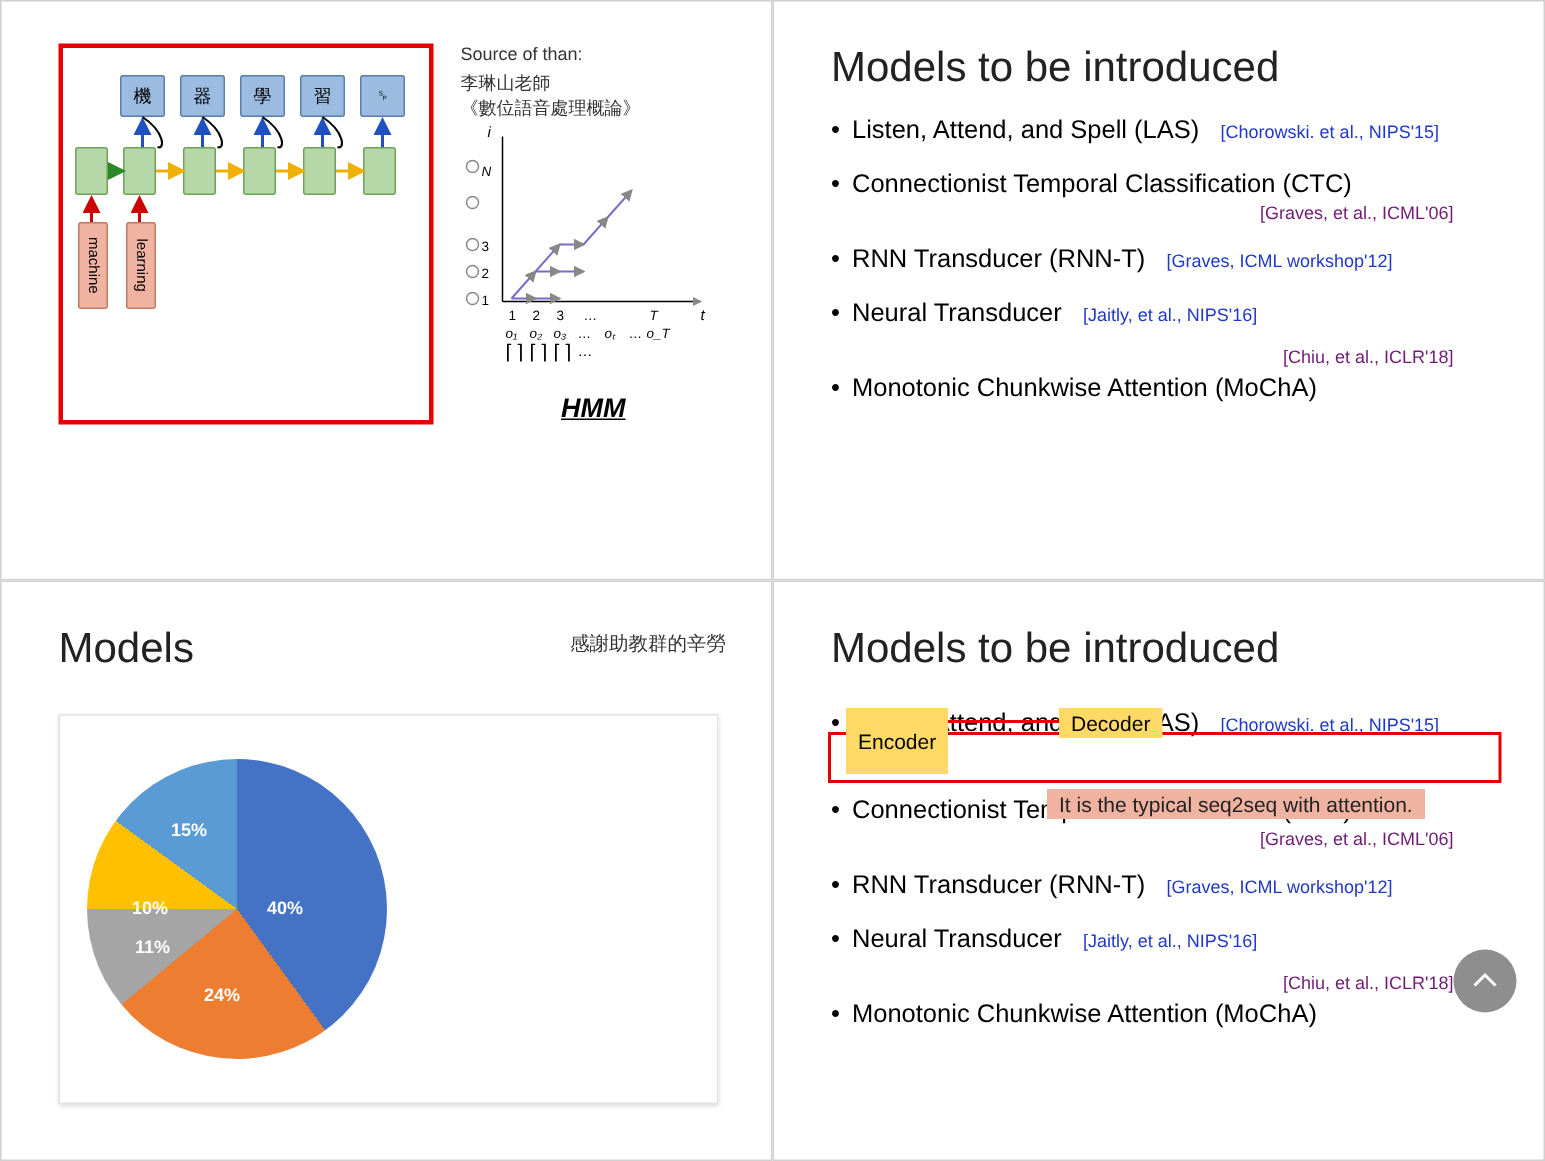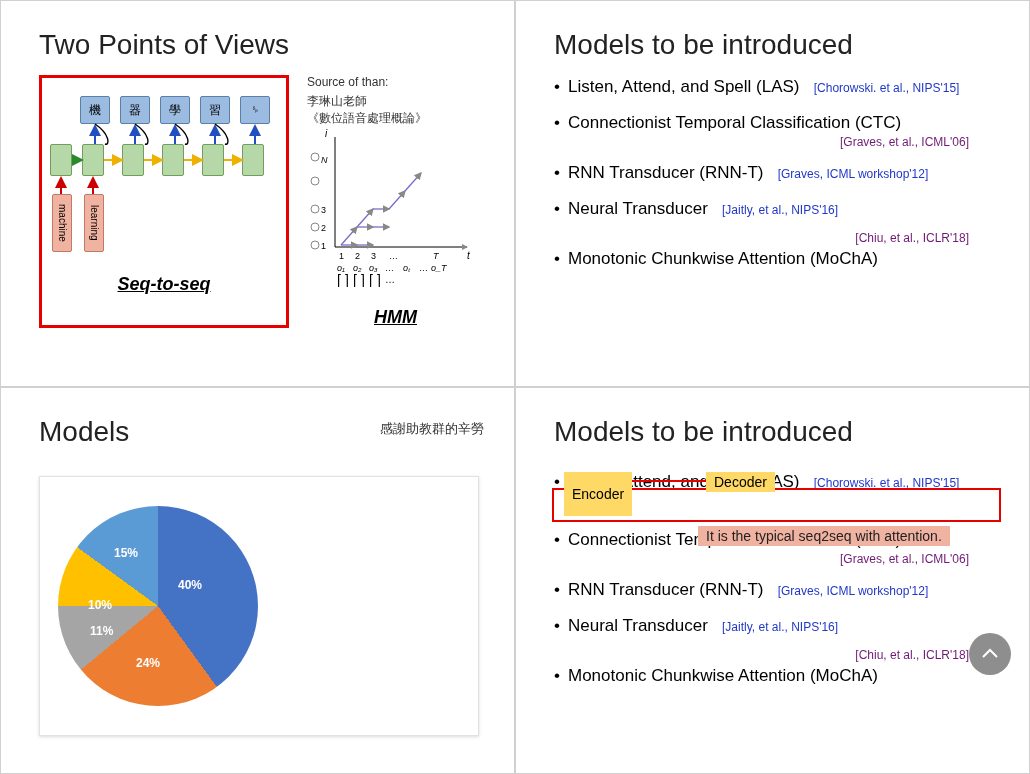--- a/index.html
+++ b/index.html
@@ -82,21 +82,20 @@
   .swatch { width:14px; height:14px; display:inline-block;}
   
   .scroll-top { position:absolute; right:18px; bottom:98px; width:42px; height:42px; border-radius:50%; background:#8e8e8e; display:flex; align-items:center; justify-content:center; color:#fff; cursor:pointer;}
 </style>
 </head>
 <body>
 
 <div class="grid">
 
   <div class="slide">
-    <div class="title">Two Points of Views</div>
     <div class="s1-wrap">
       <div class="redbox">
         <div class="seqdiag">
 
           <div class="blk blue" style="left:30px; top:0;">機</div>
           <div class="blk blue" style="left:70px; top:0;">器</div>
           <div class="blk blue" style="left:110px; top:0;">學</div>
           <div class="blk blue" style="left:150px; top:0;">習</div>
           <div class="blk blue" style="left:190px; top:0;">␠</div>
 
@@ -139,21 +138,20 @@
             <path d="M125,28 C140,38 140,50 135,48" stroke="#000" fill="none" stroke-width="1.4"></path>
             <path d="M165,28 C180,38 180,50 175,48" stroke="#000" fill="none" stroke-width="1.4"></path>
 
             <line x1="11" y1="100" x2="11" y2="82" stroke="#c00" stroke-width="2" marker-end="url(#ahr)"></line>
             <line x1="43" y1="100" x2="43" y2="82" stroke="#c00" stroke-width="2" marker-end="url(#ahr)"></line>
           </svg>
 
           <div class="blk pink" style="width:20px;height:58px;left:2px; top:98px; writing-mode:vertical-rl; font-size:10px;">machine</div>
           <div class="blk pink" style="width:20px;height:58px;left:34px;top:98px; writing-mode:vertical-rl; font-size:10px;">learning</div>
         </div>
-        <div class="seqcap">Seq-to-seq</div>
       </div>
 
       <div class="hmmwrap">
         <div class="srcnote">Source of than:</div>
         <div class="srcnote2">李琳山老師</div>
         <div class="srcnote2">《數位語音處理概論》</div>
         <svg class="hmmsvg">
           <defs>
               <marker id="ah2" markerWidth="6" markerHeight="6" refX="5" refY="3" orient="auto">
                 <path d="M0,0 L6,3 L0,6 Z" fill="#888"></path>
@@ -242,21 +240,21 @@
 
   <div class="slide">
     <div class="s3-head">
       <div class="title" style="flex:0 0 auto;">Models</div>
       <div style="flex:1">
         <div class="thanks">感謝助教群的辛勞</div>
       </div>
     </div>
     <div class="chartwrap">
       <div class="pie">
-        <div class="pielbl" style="left:120px; top:72px;">40%</div>
+        <div class="pielbl" style="left:120px; top:92px;">40%</div>
         <div class="pielbl" style="left:78px;  top:150px;">24%</div>
         <div class="pielbl" style="left:32px;  top:118px;">11%</div>
         <div class="pielbl" style="left:30px;  top:92px;">10%</div>
         <div class="pielbl" style="left:56px;  top:40px;">15%</div>
       </div>
     </div>
   </div>
 
   <div class="slide">
     <div class="title">Models to be introduced</div>

